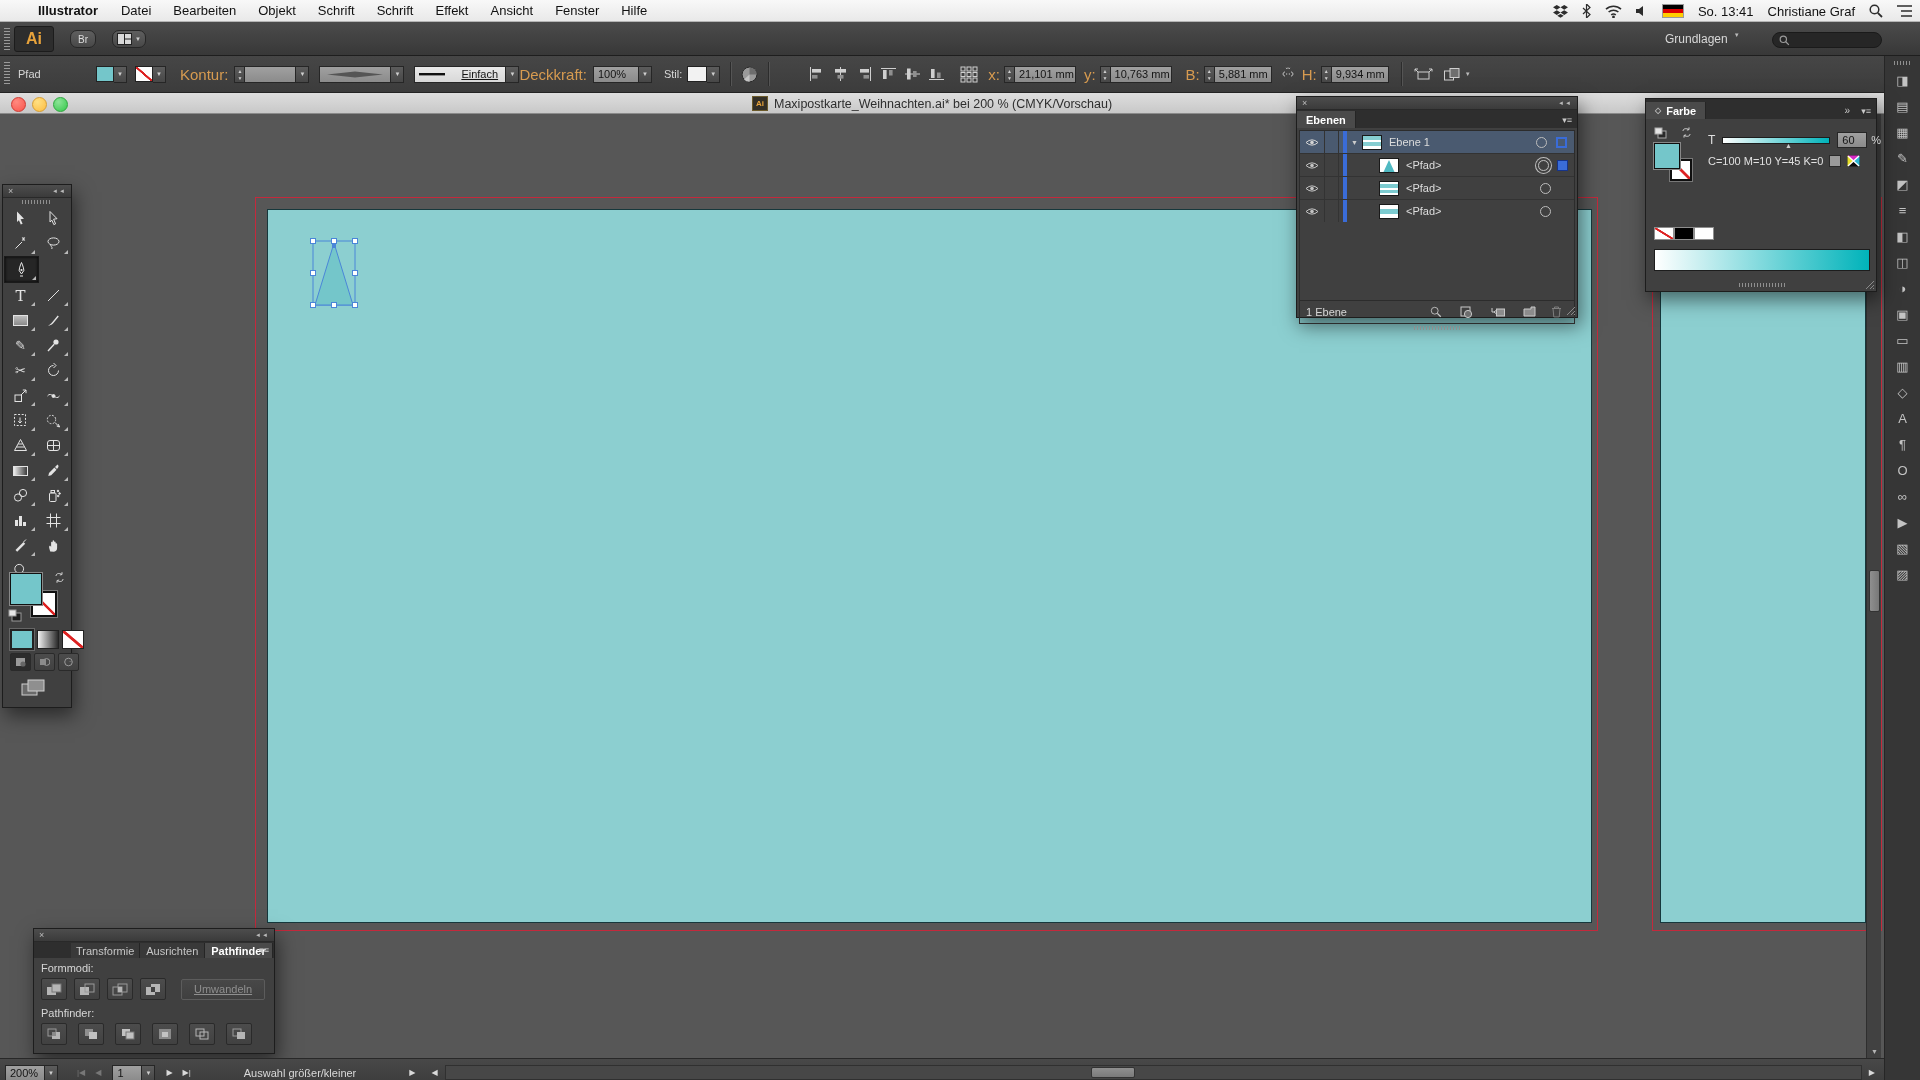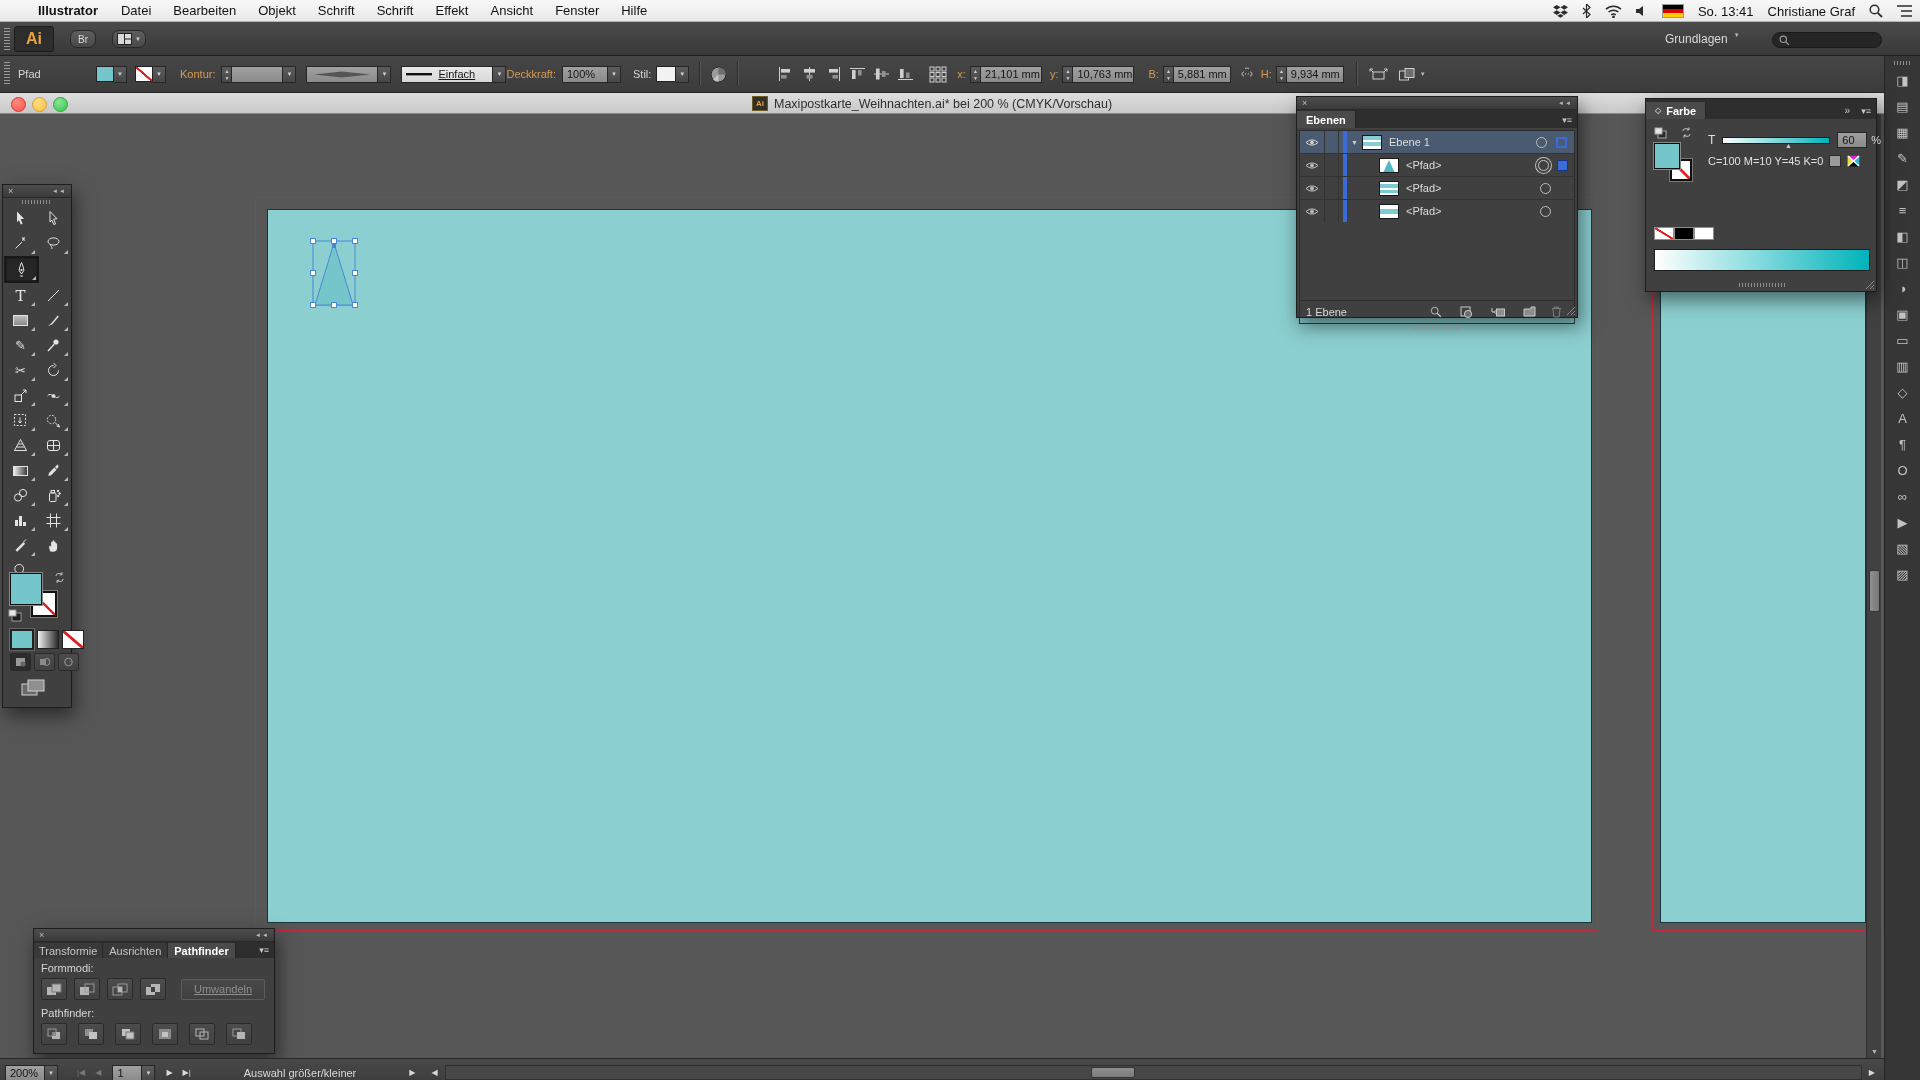--- a/index.html
+++ b/index.html
@@ -22,21 +22,21 @@
     color:#e8a33b;font-weight:bold;font-size:16px;display:flex;align-items:center;justify-content:center;}
   .chipbtn{background:linear-gradient(#5f5f5f,#484848);border:1px solid #272727;border-radius:7px;color:#ddd;
     display:flex;align-items:center;justify-content:center;}
   .grip{width:6px;background:repeating-linear-gradient(#9a9a9a 0 1px,transparent 1px 3px);}
   .workspace{color:#d8d8d8;font-size:12px;display:flex;align-items:flex-start;gap:6px;}
   .searchpill{width:110px;height:16px;background:#262626;border:1px solid #1a1a1a;border-radius:9px;
     display:flex;align-items:center;padding:0 6px;}
   
   .controlbar{left:0;top:56px;width:1920px;height:37px;background:linear-gradient(#464646,#3c3c3c);
     border-bottom:1px solid #242424;display:flex;align-items:center;padding:0 4px;}
-  .olbl{color:#d79b50;font-size:11px;text-align:center;}
+  .olbl{color:#d79b50;font-size:15px;text-align:center;}
   .glbl{color:#d6d6d6;font-size:11px;}
   .fld{background:linear-gradient(#a0a0a0,#8b8b8b);border:1px solid #262626;color:#141414;font-size:11px;
     height:17px;display:flex;align-items:center;padding:0 4px;box-sizing:border-box;white-space:nowrap;}
   .ddb{width:13px;height:17px;background:linear-gradient(#5c5c5c,#474747);border:1px solid #262626;border-left:none;
     color:#cfcfcf;font-size:6px;display:flex;align-items:center;justify-content:center;box-sizing:border-box;}
   .stepper{width:10px;height:17px;background:linear-gradient(#5c5c5c,#474747);border:1px solid #262626;border-right:none;
     color:#cfcfcf;font-size:5px;display:flex;flex-direction:column;align-items:center;justify-content:center;gap:1px;box-sizing:border-box;}
   .csep{width:1px;height:24px;background:#2c2c2c;box-shadow:1px 0 0 #555;}
   .swatchS{width:18px;height:16px;border:1px solid #222;box-sizing:border-box;}
   .none-diag{background:linear-gradient(to top right,#fff 44%,#d22 46%,#d22 54%,#fff 56%);}
@@ -214,21 +214,21 @@
   </div>
   <div class="row" style="margin-left:10px;">
     <div class="fld" style="width:72px;justify-content:center;">
       <svg width="56" height="7" viewBox="0 0 56 7">
           <polygon points="0,3.5 28,0.5 56,3.5 28,6.5" fill="#555"></polygon>
         </svg>
     </div>
     <div class="ddb">▼</div>
   </div>
   <div class="row" style="margin-left:10px;">
-    <div class="fld" style="width:92px;gap:6px;background:linear-gradient(#e9e9e9,#d8d8d8);text-decoration:underline;">
+    <div class="fld" style="width:92px;gap:16px;background:linear-gradient(#e9e9e9,#d8d8d8);text-decoration:underline;">
       <svg width="26" height="3" viewBox="0 0 26 3">
           <rect width="26" height="2.4" fill="#111"></rect>
         </svg>
       <span>Einfach</span>
     </div>
     <div class="ddb">▼</div>
   </div>
   <span class="olbl" style="">Deckkraft:</span>
   <div class="row" style="margin-left:6px;">
     <div class="fld" style="width:46px;">100%</div>
@@ -811,21 +811,21 @@
       </svg>
   </span>
 </div>
 
 <div class="panel" style="left:33px;top:928px;width:242px;height:126px;">
   <div class="pbar">
     <span>×</span>
     <span class="collapse">◄◄</span>
   </div>
   <div class="ptabs" style="height:16px;">
-    <div class="ptab" style="height:15px;padding:0 5px;">Transformie</div>
+    <div class="ptab" style="height:15px;padding:0 5px;margin-left:37px;">Transformie</div>
     <div class="ptab" style="height:15px;padding:0 6px;">Ausrichten</div>
     <div class="ptab active" style="height:15px;padding:0 6px;">Pathfinder</div>
     <span class="pmenu">▾≡</span>
   </div>
   <div style="padding:4px 7px 0;">
     <div style="color:#d6d6d6;font-size:11px;">Formmodi:</div>
     <div class="row" style="margin-top:4px;gap:7px;">
       <div class="pficon">
           <svg width="16" height="13" viewBox="0 0 16 13">
             <rect x="1" y="4" width="9" height="8" fill="#b5b5b5"></rect>

